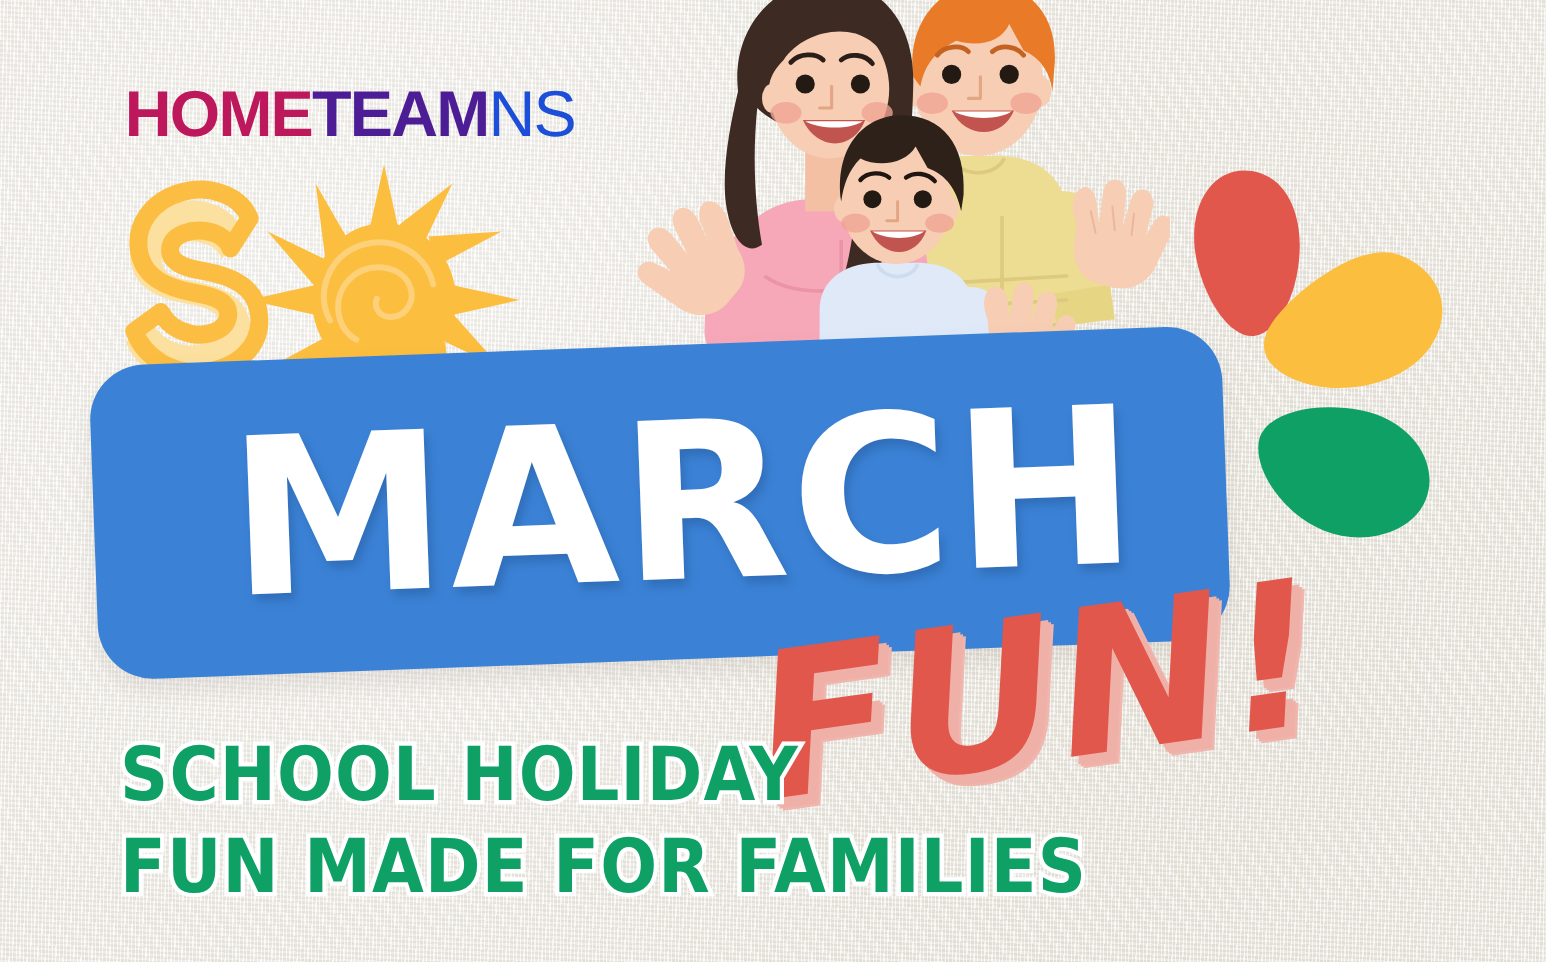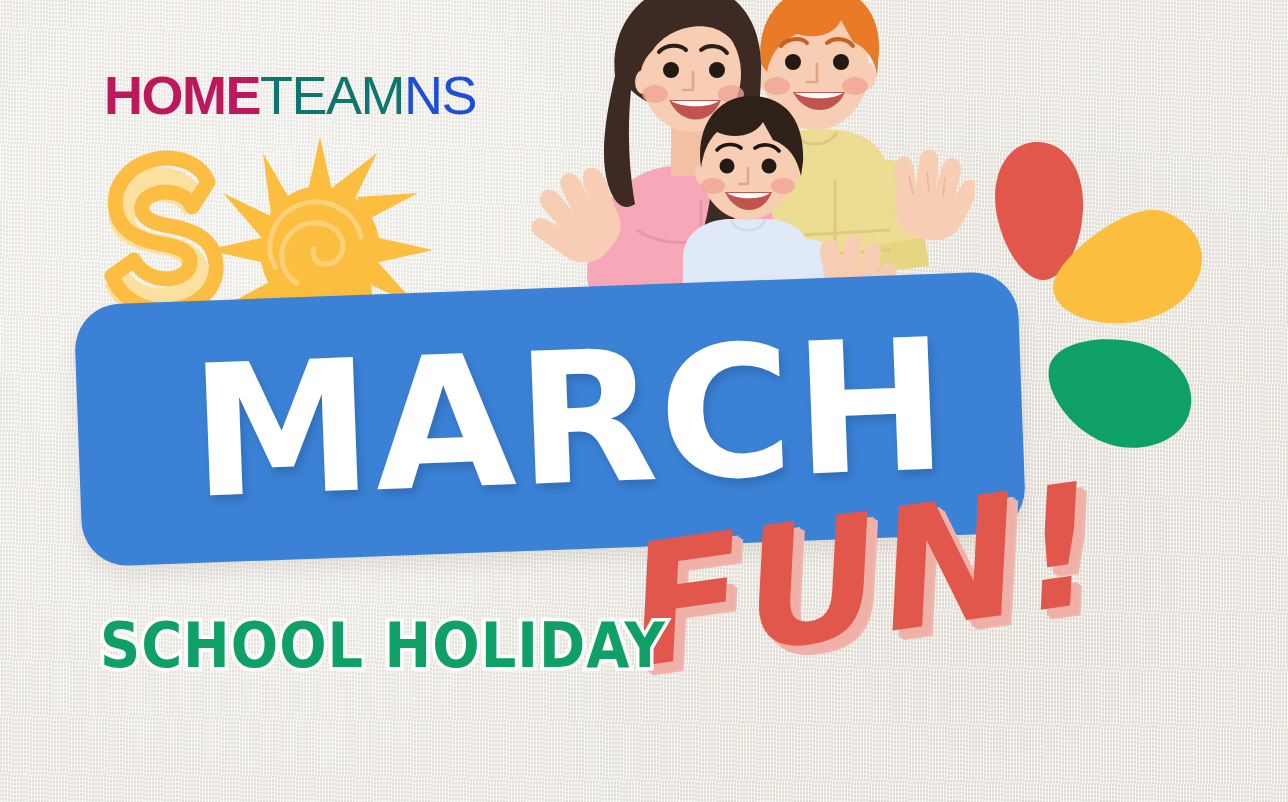--- a/index.html
+++ b/index.html
@@ -32,21 +32,21 @@
     position: absolute;
     left: 104px;
     top: 68px;
     font-size: 54px;
     letter-spacing: -1.5px;
     line-height: 1;
     white-space: nowrap;
     font-family: "Liberation Sans", sans-serif;
   }
   .logo .seg-home { color: #be185d; font-weight: bold; }
-  .logo .seg-team { color: #0f766e; font-weight: normal; }
+  .logo .seg-team { color: #4c1d95; font-weight: bold; }
   .logo .seg-ns   { color: #1d4ed8; font-weight: normal; }
 
   
   .so-s {
     position: absolute;
     left: 96px;
     top: 140px;
     width: 150px;
     height: 200px;
   }
@@ -352,15 +352,16 @@
     </svg>
   </div>
 
   <div class="march-banner"></div>
   <div class="march-text">MARCH</div>
 
   <div class="fun">FUN!</div>
 
   <div class="tagline">
     <span class="tl-line">SCHOOL HOLIDAY</span>
+    <span class="tl-line">FUN MADE FOR FAMILIES</span>
   </div>
 
 </div>
 
 </body></html>

